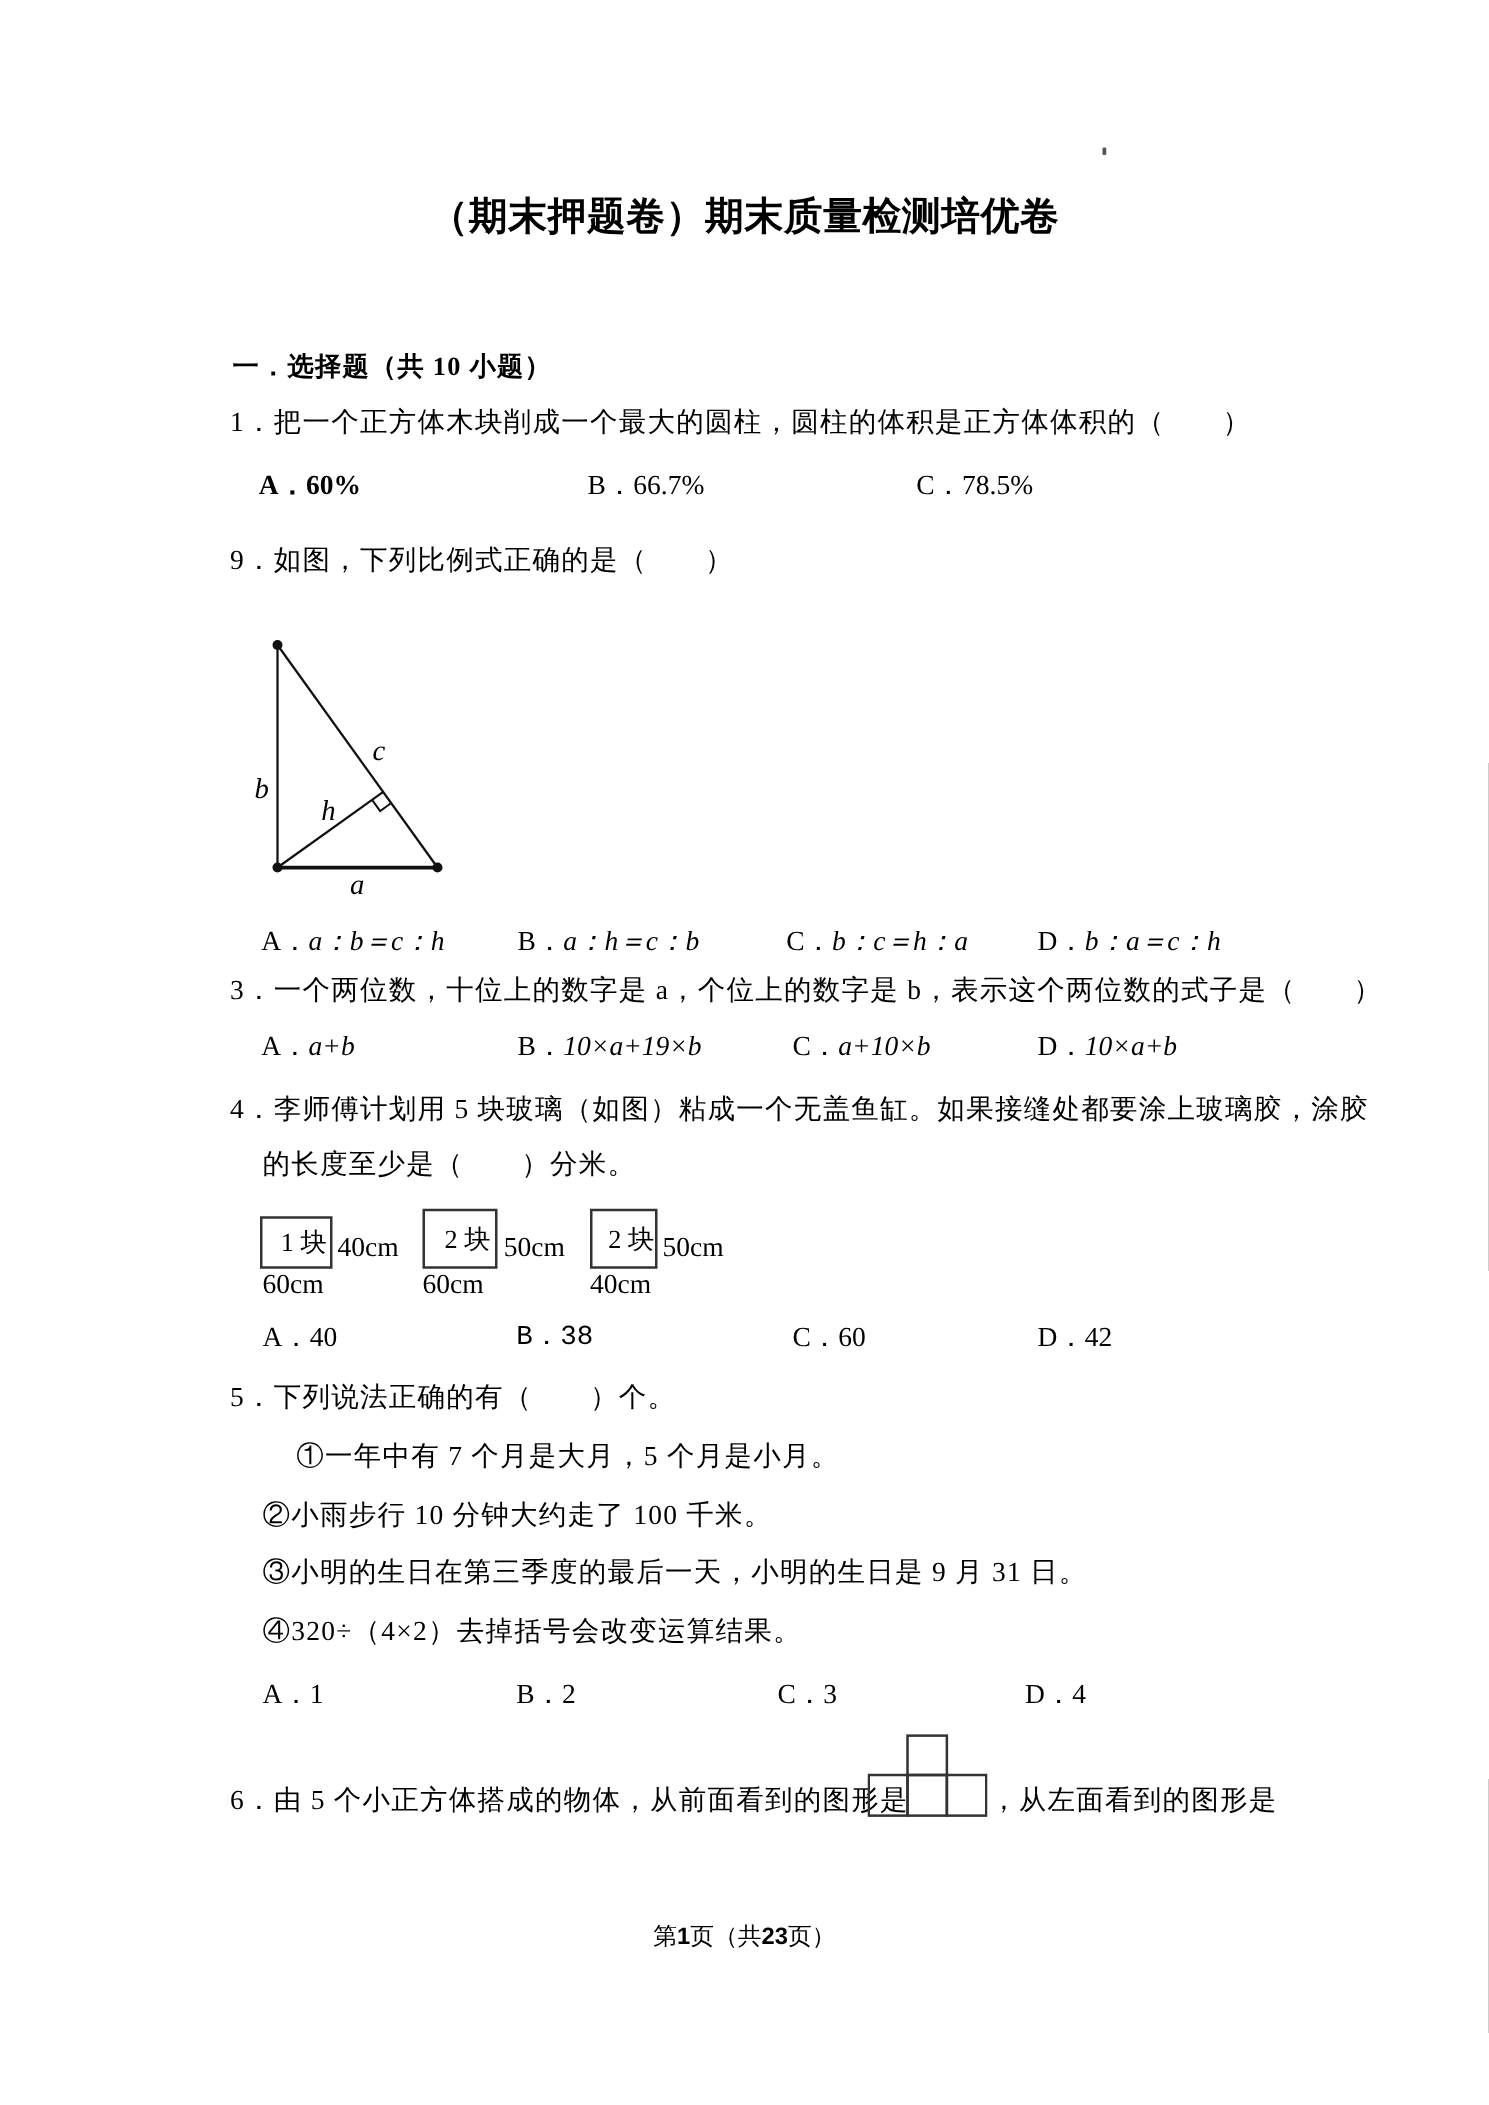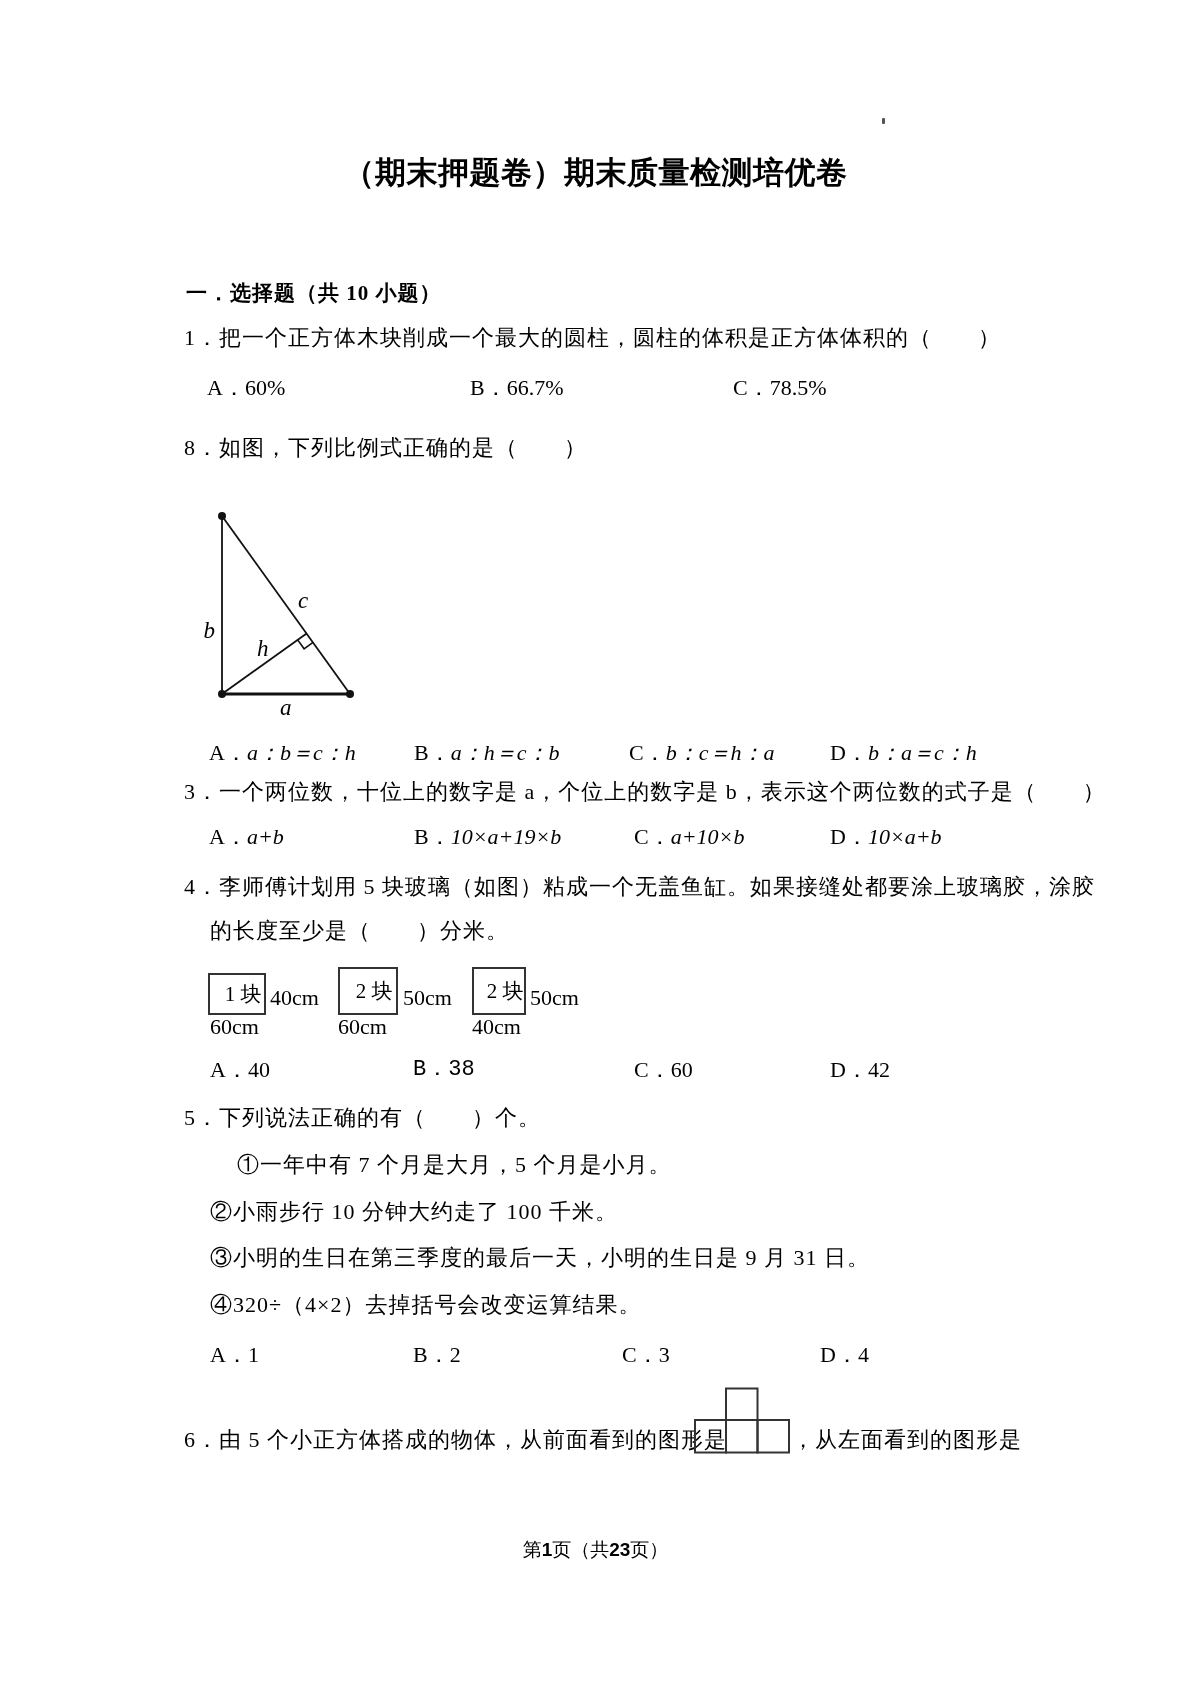--- a/index.html
+++ b/index.html
@@ -56,26 +56,26 @@
 <div class="page">
 
   <div class="abs stray" style="left:882px; top:118px;"></div>
 
   <div class="abs title" style="top:152px;">（期末押题卷）期末质量检测培优卷</div>
 
   <div class="abs section-heading" style="left:186px; top:278px;">一．选择题（共 10 小题）</div>
 
   <div class="abs stem" style="left:184px; top:323px;">1．把一个正方体木块削成一个最大的圆柱，圆柱的体积是正方体体积的（　　）</div>
   <div class="abs opt-row" style="top:373px;">
-    <span class="opt" style="left:207px;"><span>A．</span><span>60%</span></span>
+    <span class="opt" style="left:207px;font-weight:bold;"><span>A．</span><span>60%</span></span>
     <span class="opt" style="left:470px;"><span>B．</span><span>66.7%</span></span>
     <span class="opt" style="left:733px;"><span>C．</span><span>78.5%</span></span>
   </div>
 
-  <div class="abs stem" style="left:184px; top:433px;">8．如图，下列比例式正确的是（　　）</div>
+  <div class="abs stem" style="left:184px; top:433px;">9．如图，下列比例式正确的是（　　）</div>
 
   <svg class="abs" style="left:200px; top:505px;" width="160" height="215" viewBox="0 0 160 215">
     <line x1="22" y1="11" x2="22" y2="189" stroke="#111" stroke-width="1.8"></line>
     <line x1="22" y1="11" x2="150" y2="189" stroke="#111" stroke-width="1.8"></line>
     <line x1="22" y1="189" x2="150" y2="189" stroke="#111" stroke-width="3"></line>
     <line x1="22" y1="189" x2="106.6" y2="128.5" stroke="#111" stroke-width="1.8"></line>
     <path d="M 113 137.4 L 104.1 143.8 L 97.7 134.9" fill="none" stroke="#111" stroke-width="1.6"></path>
     <circle cx="22" cy="11" r="4" fill="#111"></circle>
     <circle cx="22" cy="189" r="4" fill="#111"></circle>
     <circle cx="150" cy="189" r="4" fill="#111"></circle>

